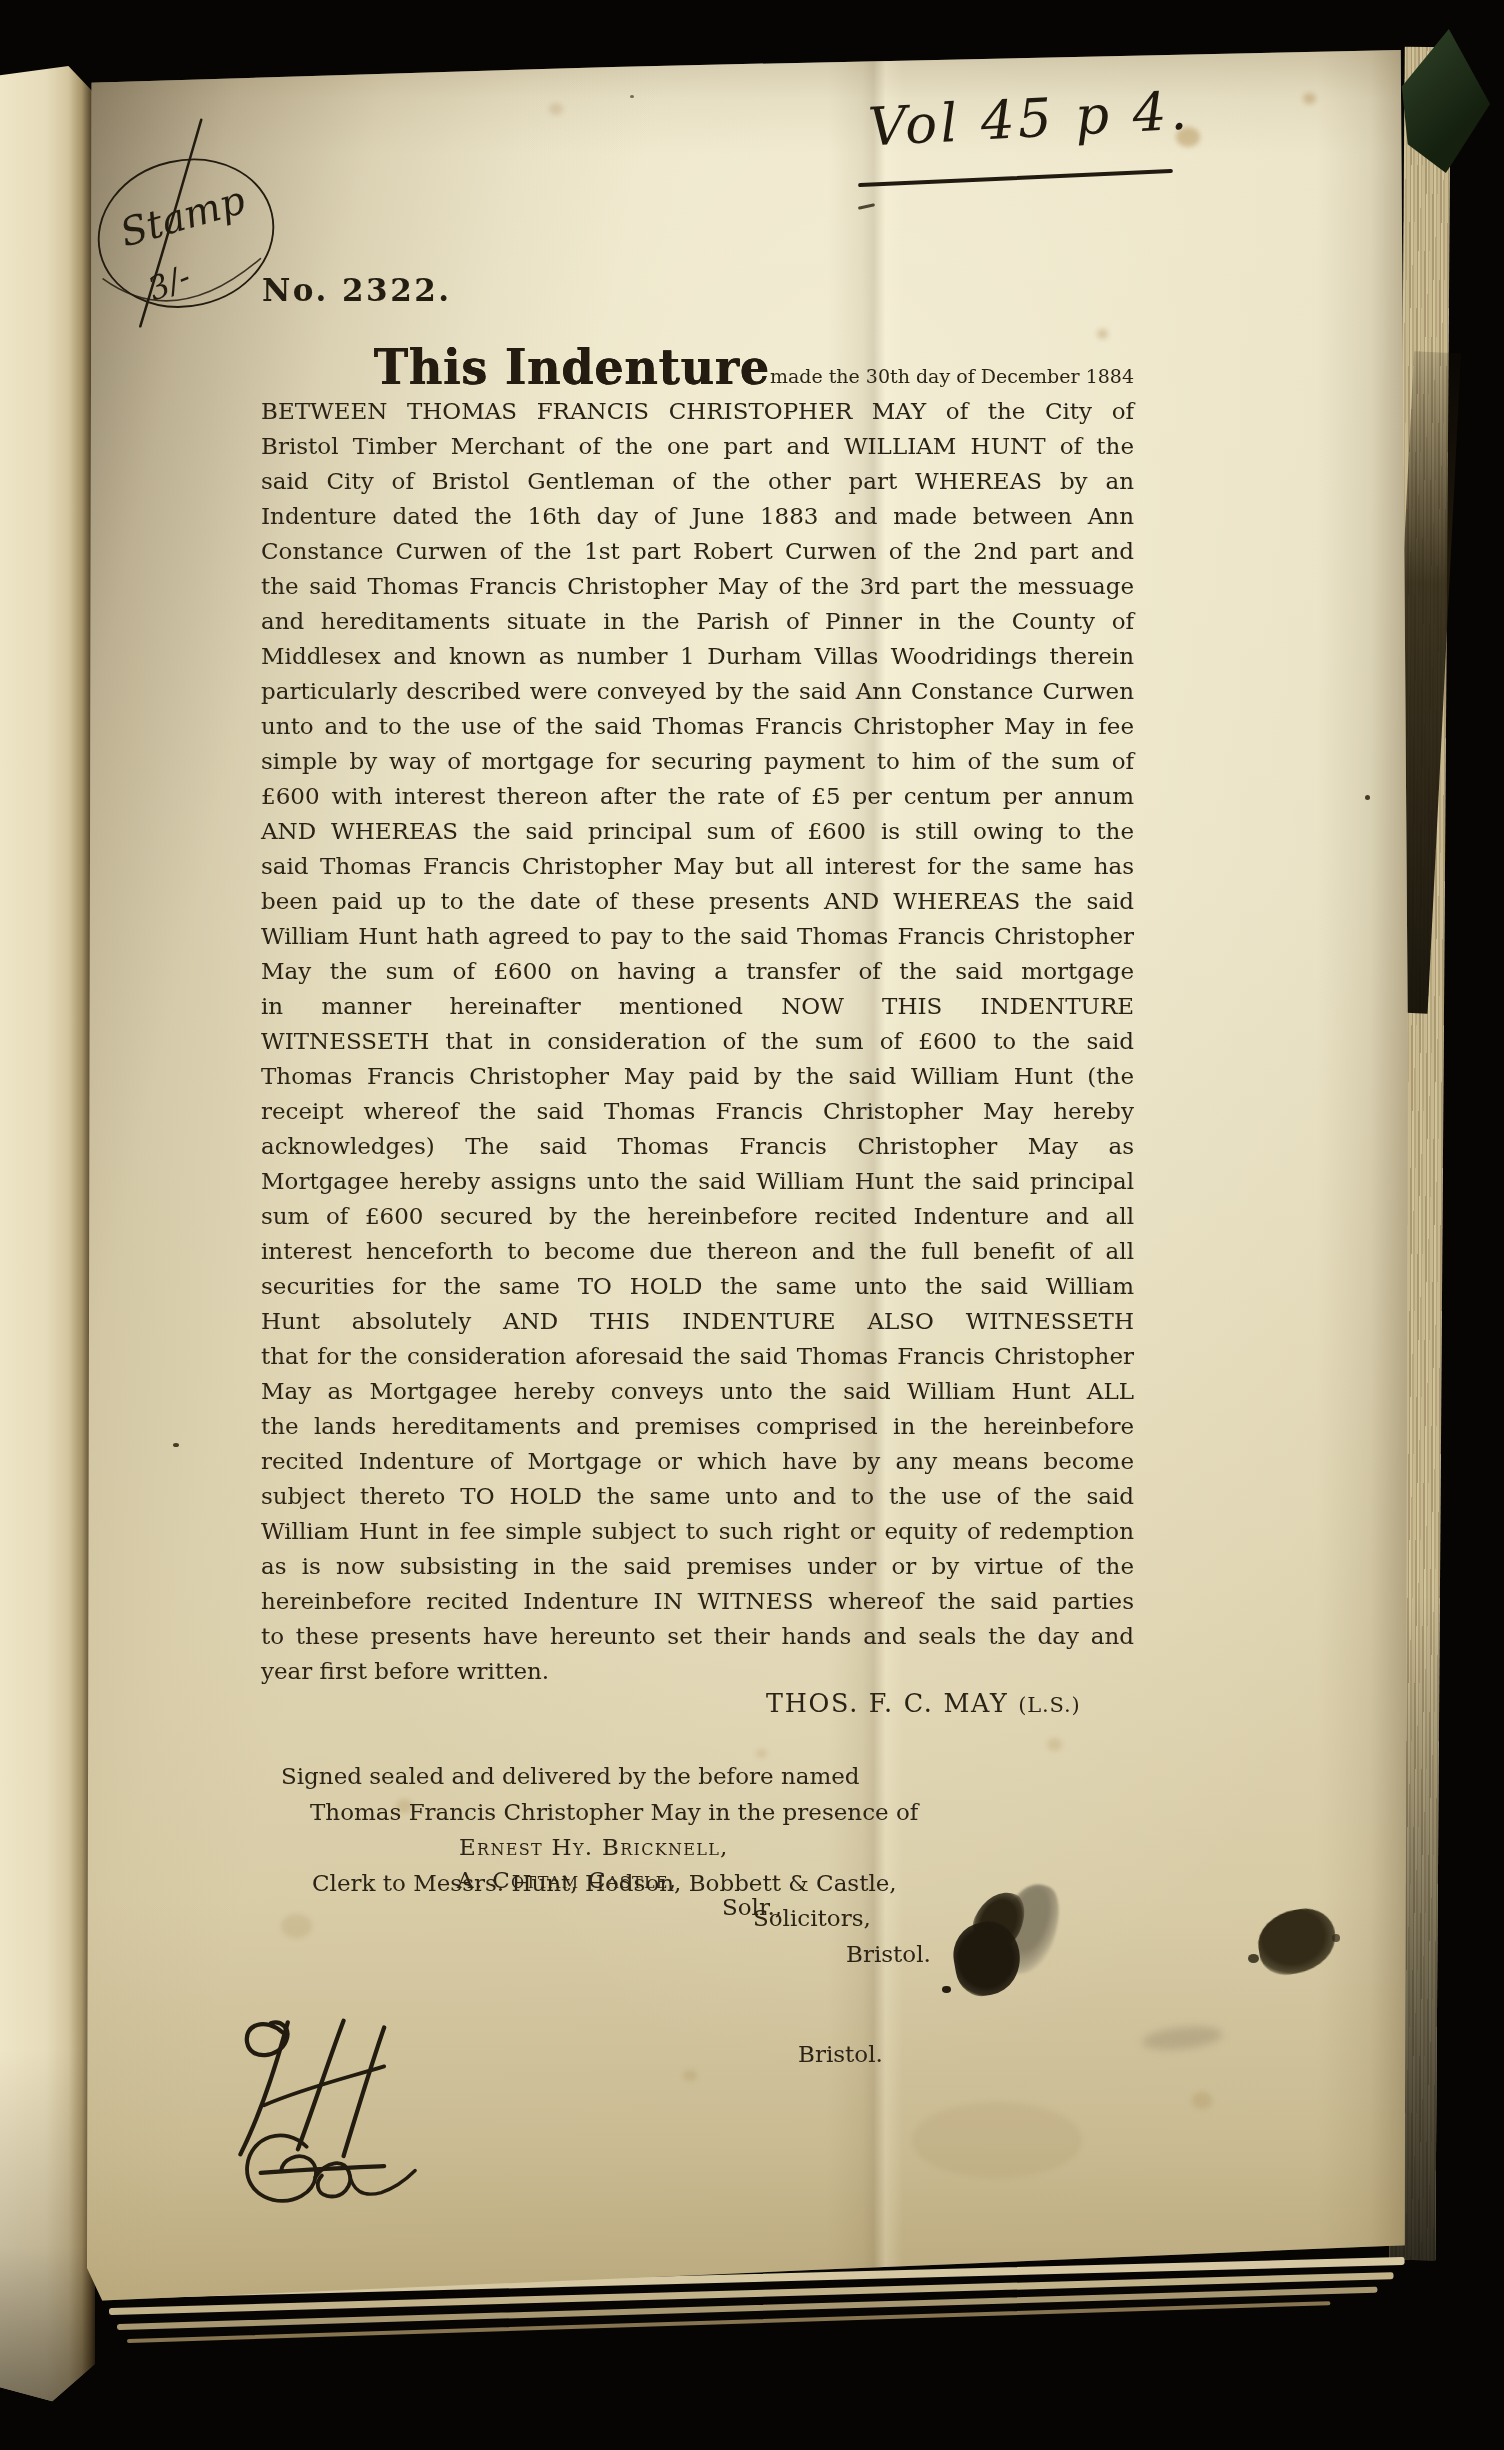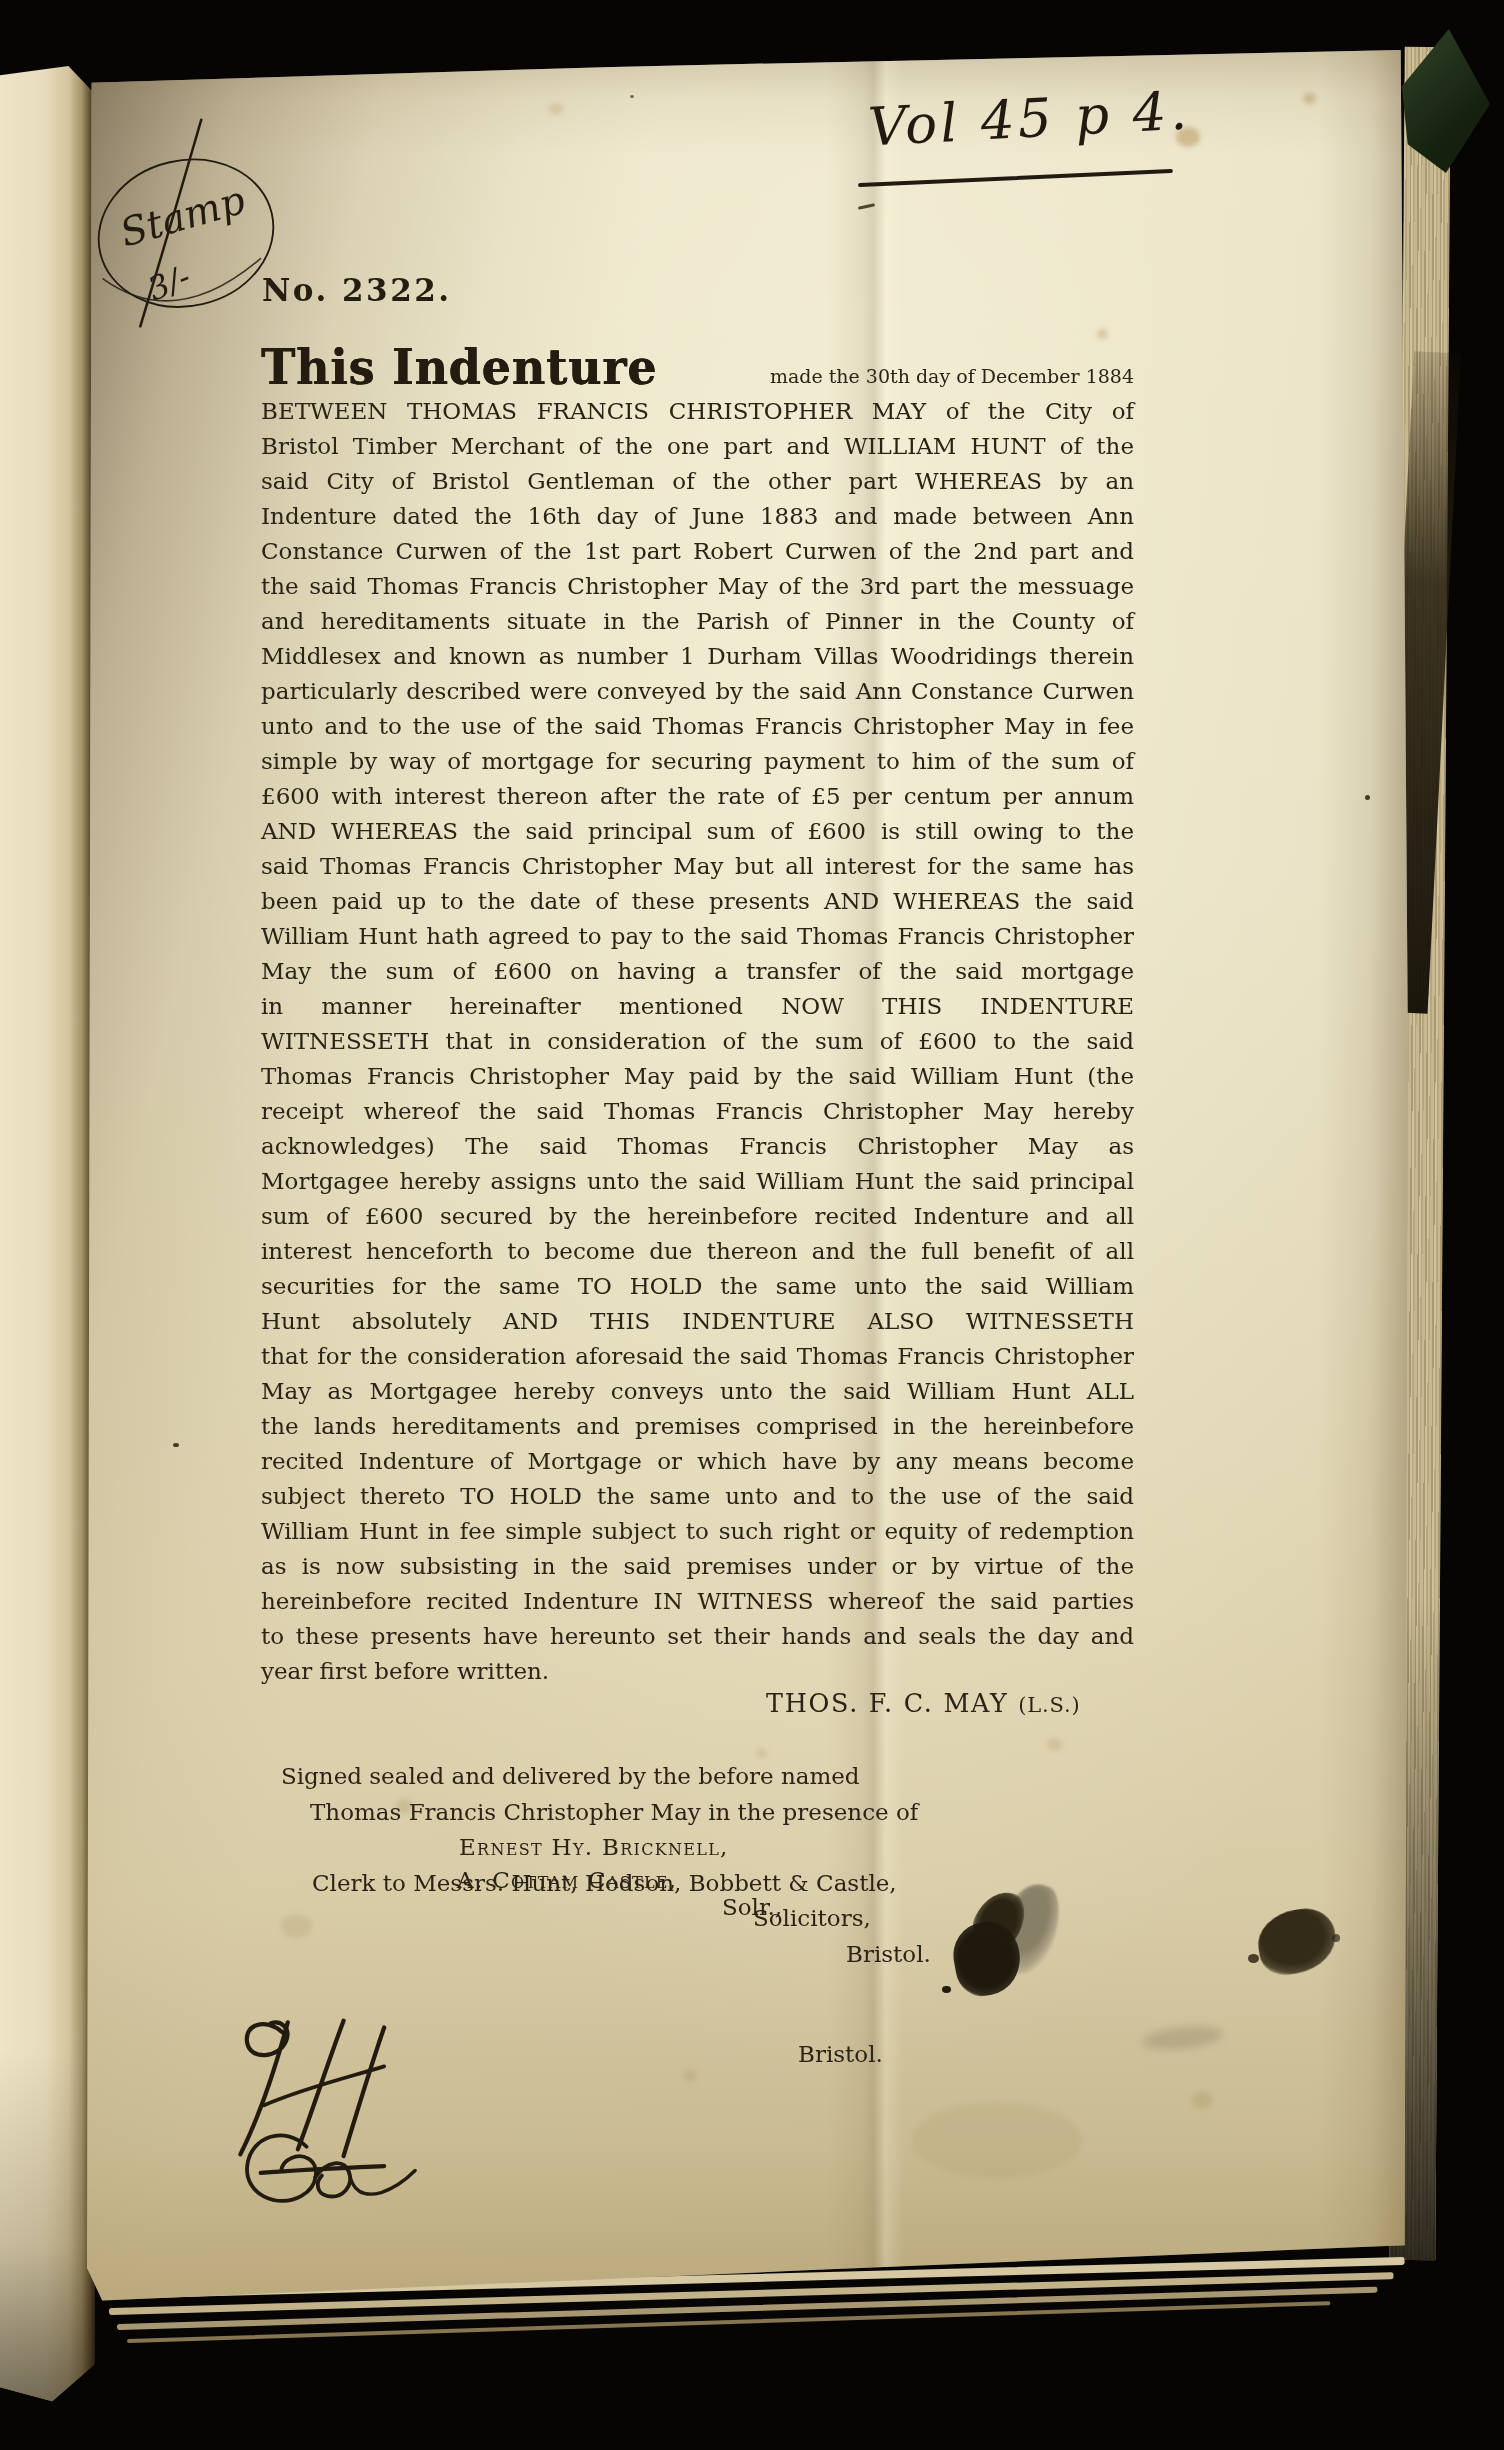--- a/index.html
+++ b/index.html
@@ -37,21 +37,21 @@
   .sh-left{background:linear-gradient(103deg,rgba(58,42,20,.55) 1%,rgba(96,74,42,.32) 9%,rgba(128,106,64,.16) 17%,rgba(150,130,85,.06) 25%,transparent 32%);}
   .sh-top{background:linear-gradient(to bottom,rgba(120,98,58,.3),rgba(120,98,58,.08) 2.5%,transparent 5%);}
   .sh-right{background:linear-gradient(to left,rgba(105,86,50,.4),rgba(105,86,50,.12) 3%,transparent 7%);}
   .sh-bottom{background:linear-gradient(to top,rgba(145,120,68,.34),rgba(145,120,68,.14) 7%,transparent 18%);}
   .crease{position:absolute;left:746px;top:0;width:93px;height:100%;
     background:linear-gradient(to right,transparent,rgba(118,98,58,.10) 38%,rgba(92,72,40,.16) 50%,rgba(255,250,224,.22) 63%,transparent 82%);}
   .doc-number{position:absolute;left:181px;top:230px;font-size:31px;font-weight:bold;letter-spacing:2.5px;color:#241d12;}
   .body-block{position:absolute;left:180px;top:298px;width:873px;color:#2b2316;}
   .line{font-size:23px;line-height:35px;height:35px;white-space:nowrap;text-align:justify;text-align-last:justify;}
   .line.last{text-align-last:left;}
-  .first-line{display:flex;justify-content:space-between;align-items:baseline;height:54px;white-space:nowrap;}
+  .first-line{display:flex;justify-content:flex-end;align-items:baseline;height:54px;white-space:nowrap;}
   .blackletter{font-weight:bold;font-size:46px;letter-spacing:0.8px;color:#241c10;
     text-shadow:0.5px 0 #241c10, 0 0.3px #241c10;transform:scaleY(1.04);display:inline-block;}
   .first-rest{font-size:19px;}
   .sig-line{position:absolute;left:685px;top:1646px;font-size:25.4px;letter-spacing:1.7px;color:#2b2316;white-space:nowrap;}
   .sig-line .seal{font-size:21px;letter-spacing:0.8px;}
   .att{position:absolute;font-size:23px;color:#2b2316;white-space:nowrap;}
   .smallcaps{font-variant:small-caps;letter-spacing:1.3px;}
   
   .a1{left:200px;top:1721px;}
   .a2{left:229px;top:1757px;}

